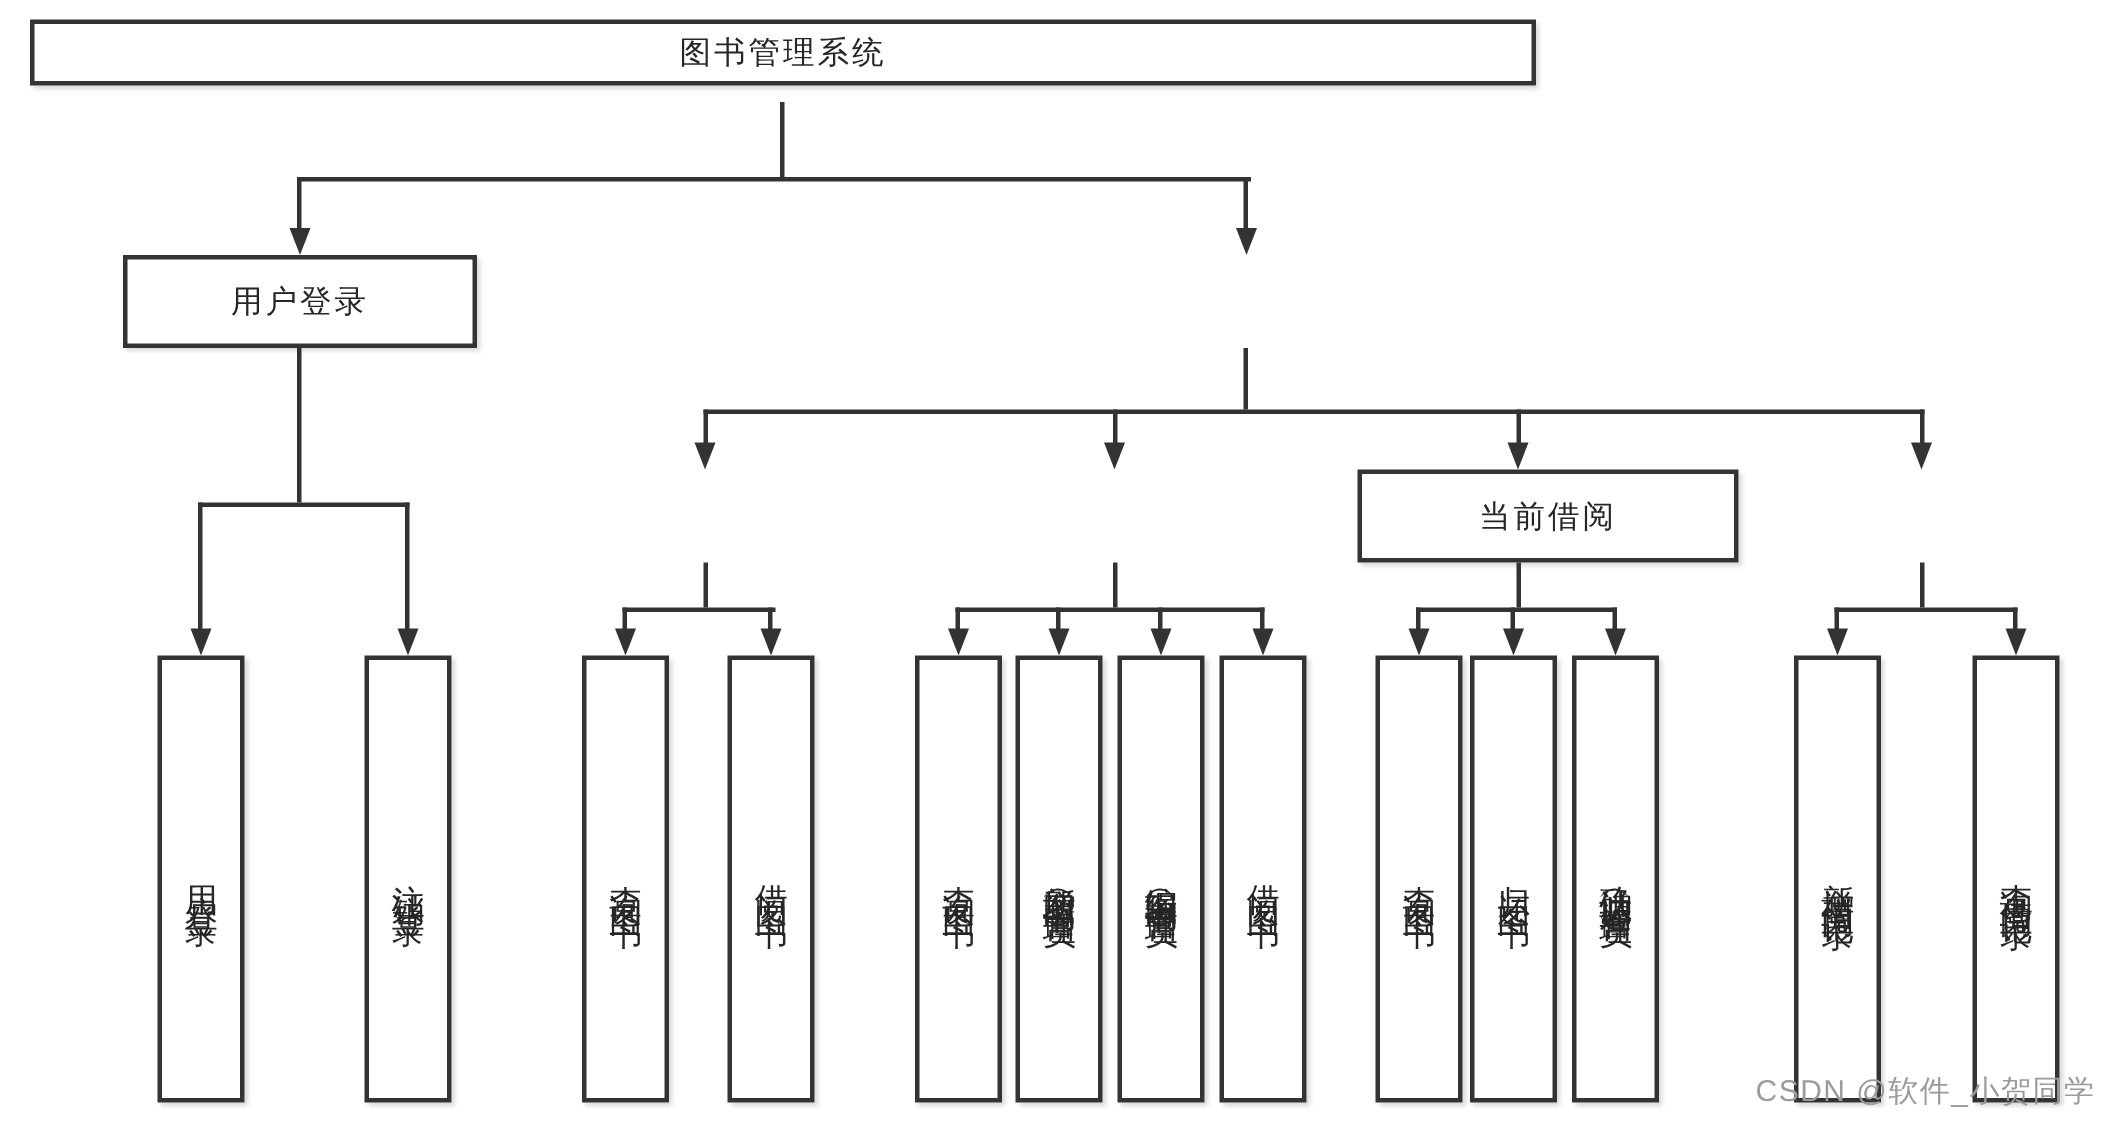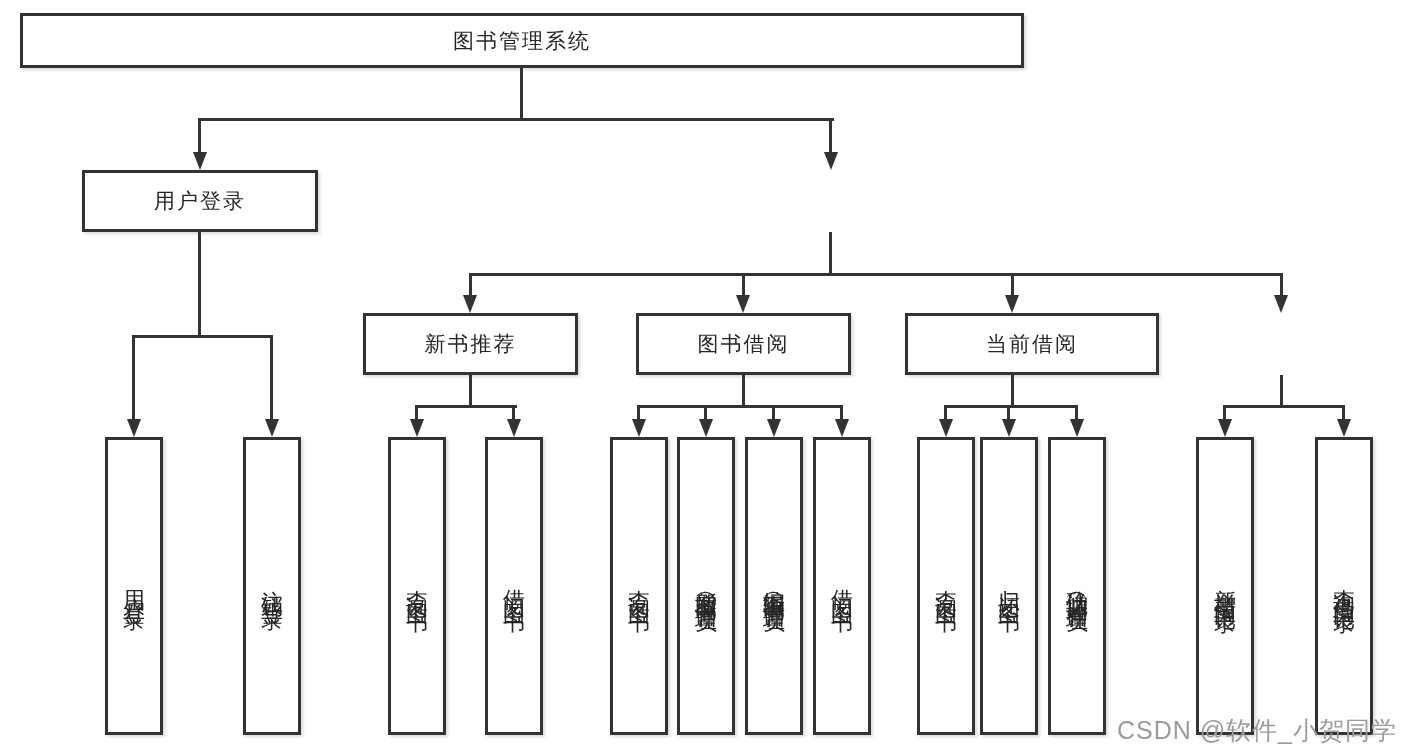--- a/index.html
+++ b/index.html
@@ -37,30 +37,30 @@
   
   .vline{position:absolute;width:3px;background:var(--line);}
   .hline{position:absolute;height:3px;background:var(--line);}
   .arr{
     position:absolute;width:0;height:0;
     border-left:7px solid transparent;border-right:7px solid transparent;
     border-top:18px solid var(--line);
   }
   .watermark{
     position:absolute;top:714px;right:8px;
-    color:var(--wm);font-size:25px;letter-spacing:1px;
+    color:var(--wm);font-size:20px;letter-spacing:1px;
     white-space:nowrap;
   }
 </style>
 </head>
 <body>
 
 <div class="canvas">
 
-  <div class="node" style="left:20px;top:13px;width:1004px;height:55px;">
+  <div class="node" style="left:20px;top:13px;width:1004px;height:44px;">
     <span>图书管理系统</span>
   </div>
 
   <div class="vline" style="left:520px;top:68px;height:50px;"></div>
   <div class="hline" style="left:198px;top:118px;width:636px;"></div>
   <div class="vline" style="left:198px;top:118px;height:36px;"></div>
   <div class="arr" style="left:193px;top:152px;"></div>
   <div class="vline" style="left:829px;top:118px;height:36px;"></div>
   <div class="arr" style="left:824px;top:152px;"></div>
 
@@ -79,26 +79,20 @@
   <div class="hline" style="left:469px;top:273px;width:814px;"></div>
   <div class="vline" style="left:469px;top:273px;height:24px;"></div>
   <div class="arr" style="left:463px;top:295px;"></div>
   <div class="vline" style="left:742px;top:273px;height:24px;"></div>
   <div class="arr" style="left:736px;top:295px;"></div>
   <div class="vline" style="left:1011px;top:273px;height:24px;"></div>
   <div class="arr" style="left:1005px;top:295px;"></div>
   <div class="vline" style="left:1280px;top:273px;height:24px;"></div>
   <div class="arr" style="left:1274px;top:295px;"></div>
 
-  <div class="node" style="left:363px;top:313px;width:215px;height:62px;">
-    <span>新书推荐</span>
-  </div>
-  <div class="node" style="left:636px;top:313px;width:215px;height:62px;">
-    <span>图书借阅</span>
-  </div>
   <div class="node" style="left:905px;top:313px;width:254px;height:62px;">
     <span>当前借阅</span>
   </div>
 
   <div class="vline" style="left:469px;top:375px;height:30px;"></div>
   <div class="hline" style="left:415px;top:405px;width:102px;"></div>
   <div class="vline" style="left:415px;top:405px;height:16px;"></div>
   <div class="arr" style="left:410px;top:419px;"></div>
   <div class="vline" style="left:512px;top:405px;height:16px;"></div>
   <div class="arr" style="left:507px;top:419px;"></div>

